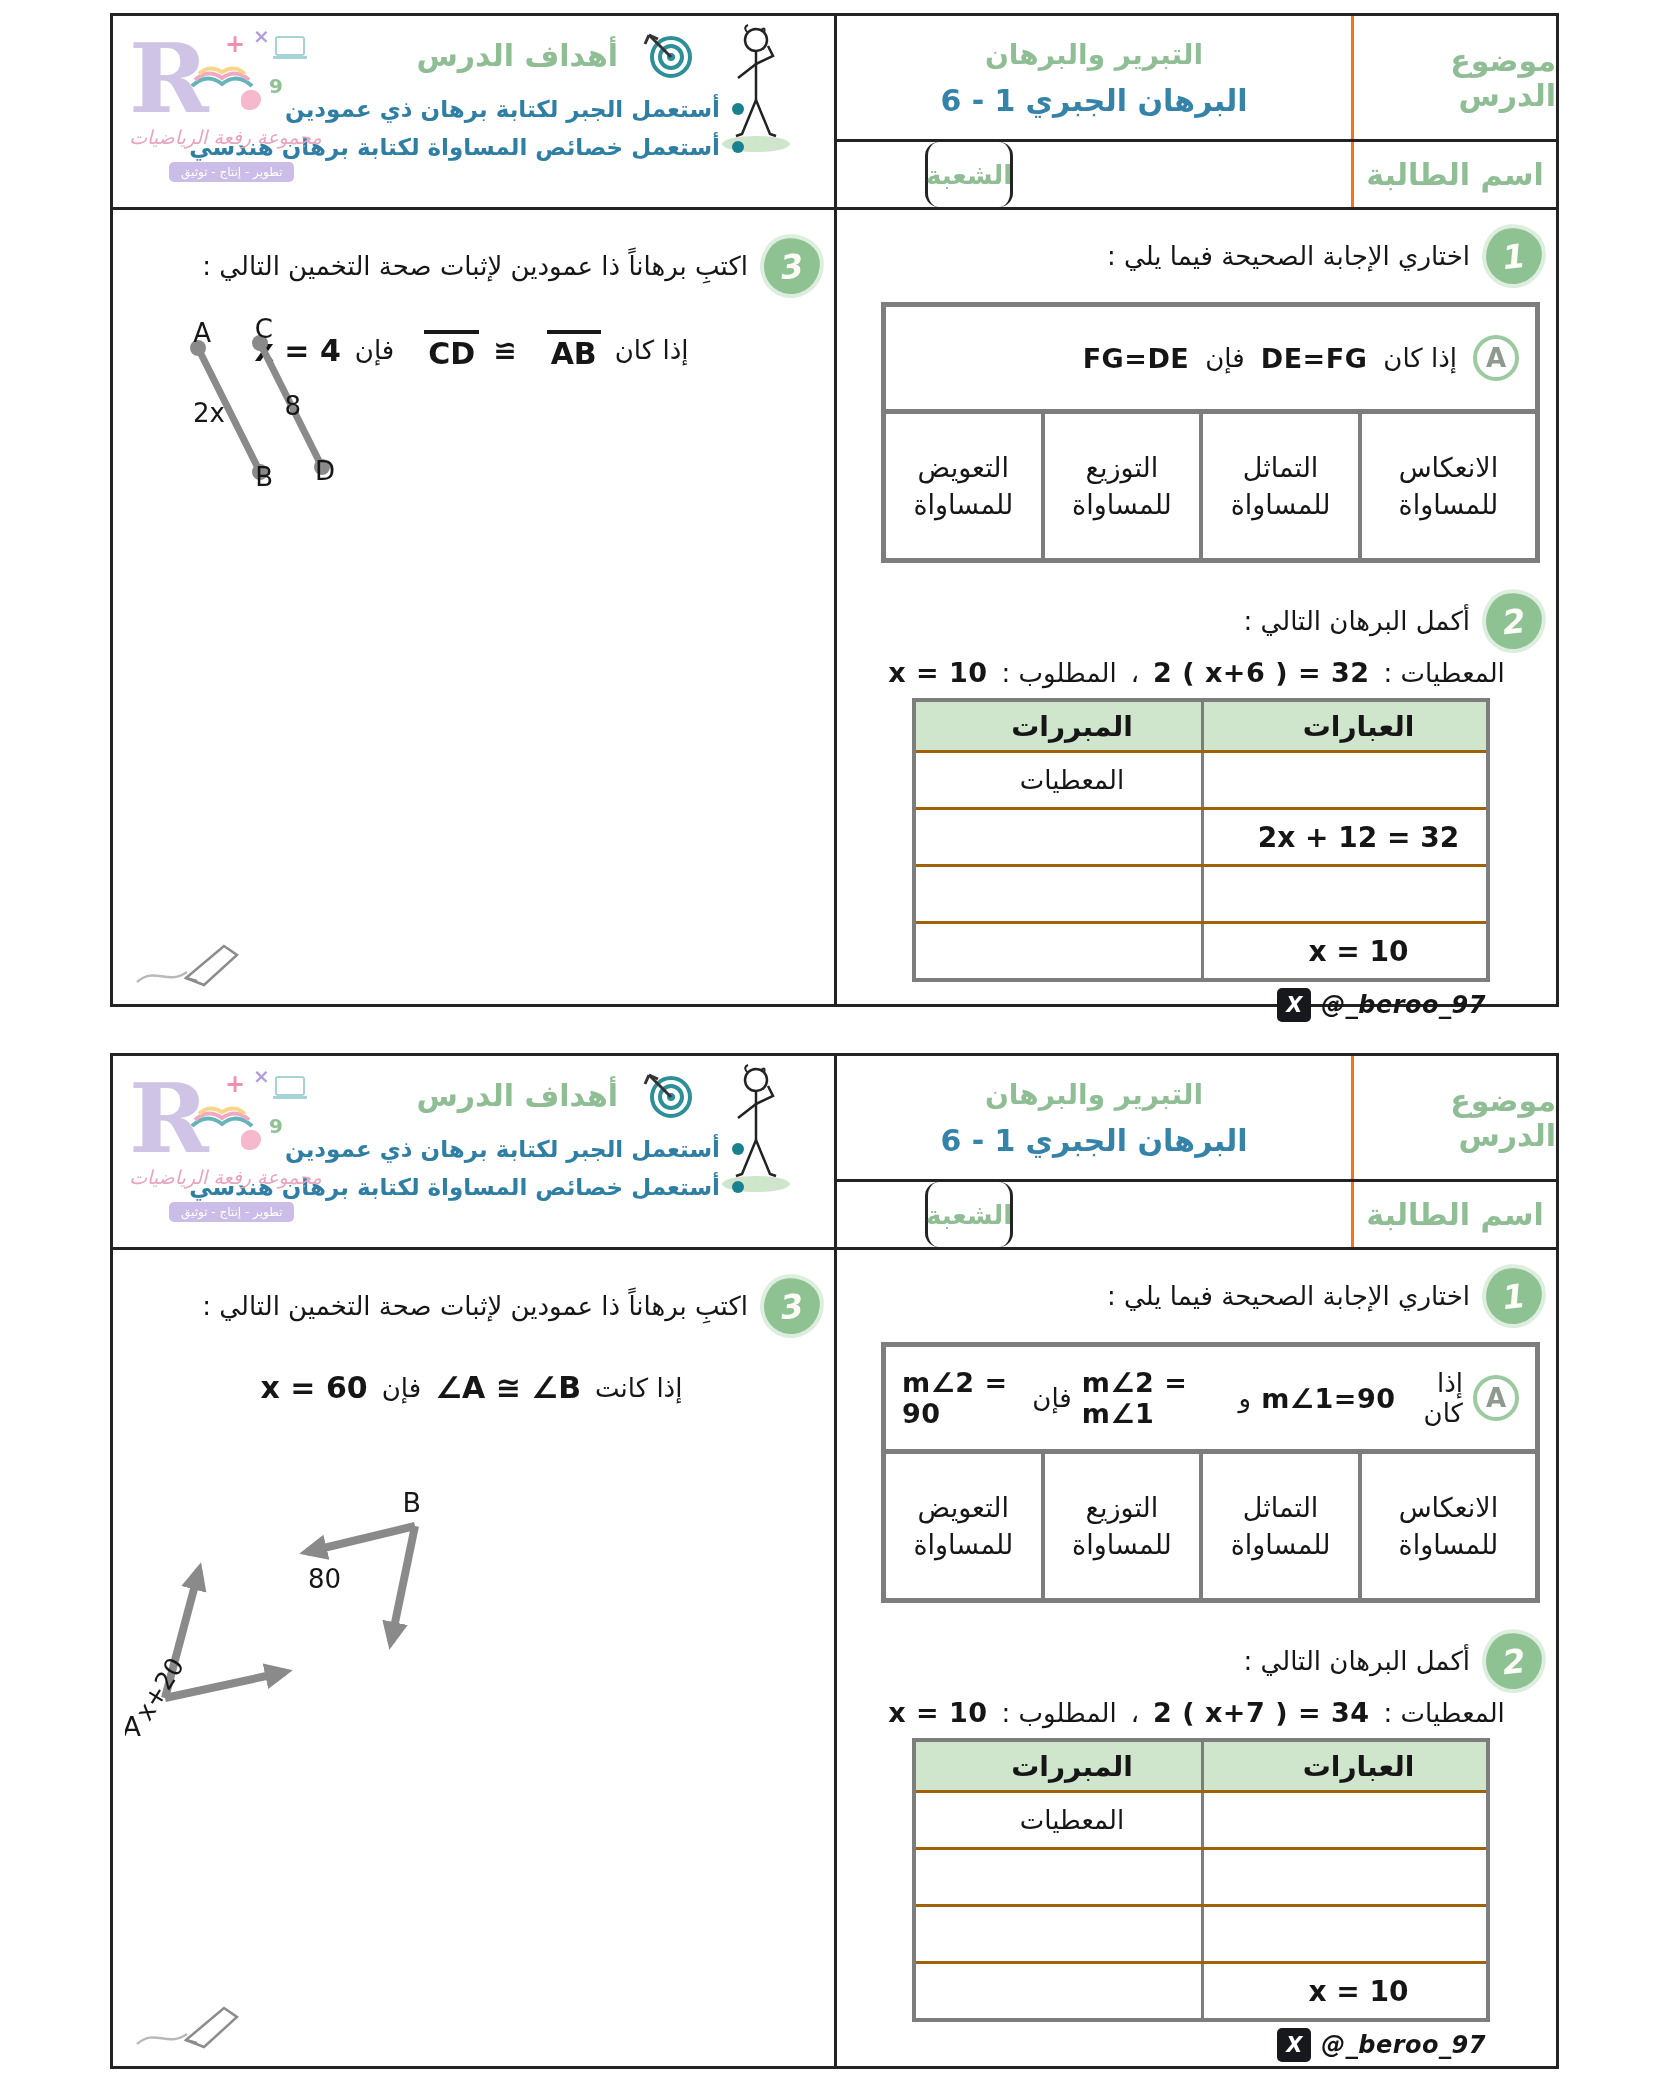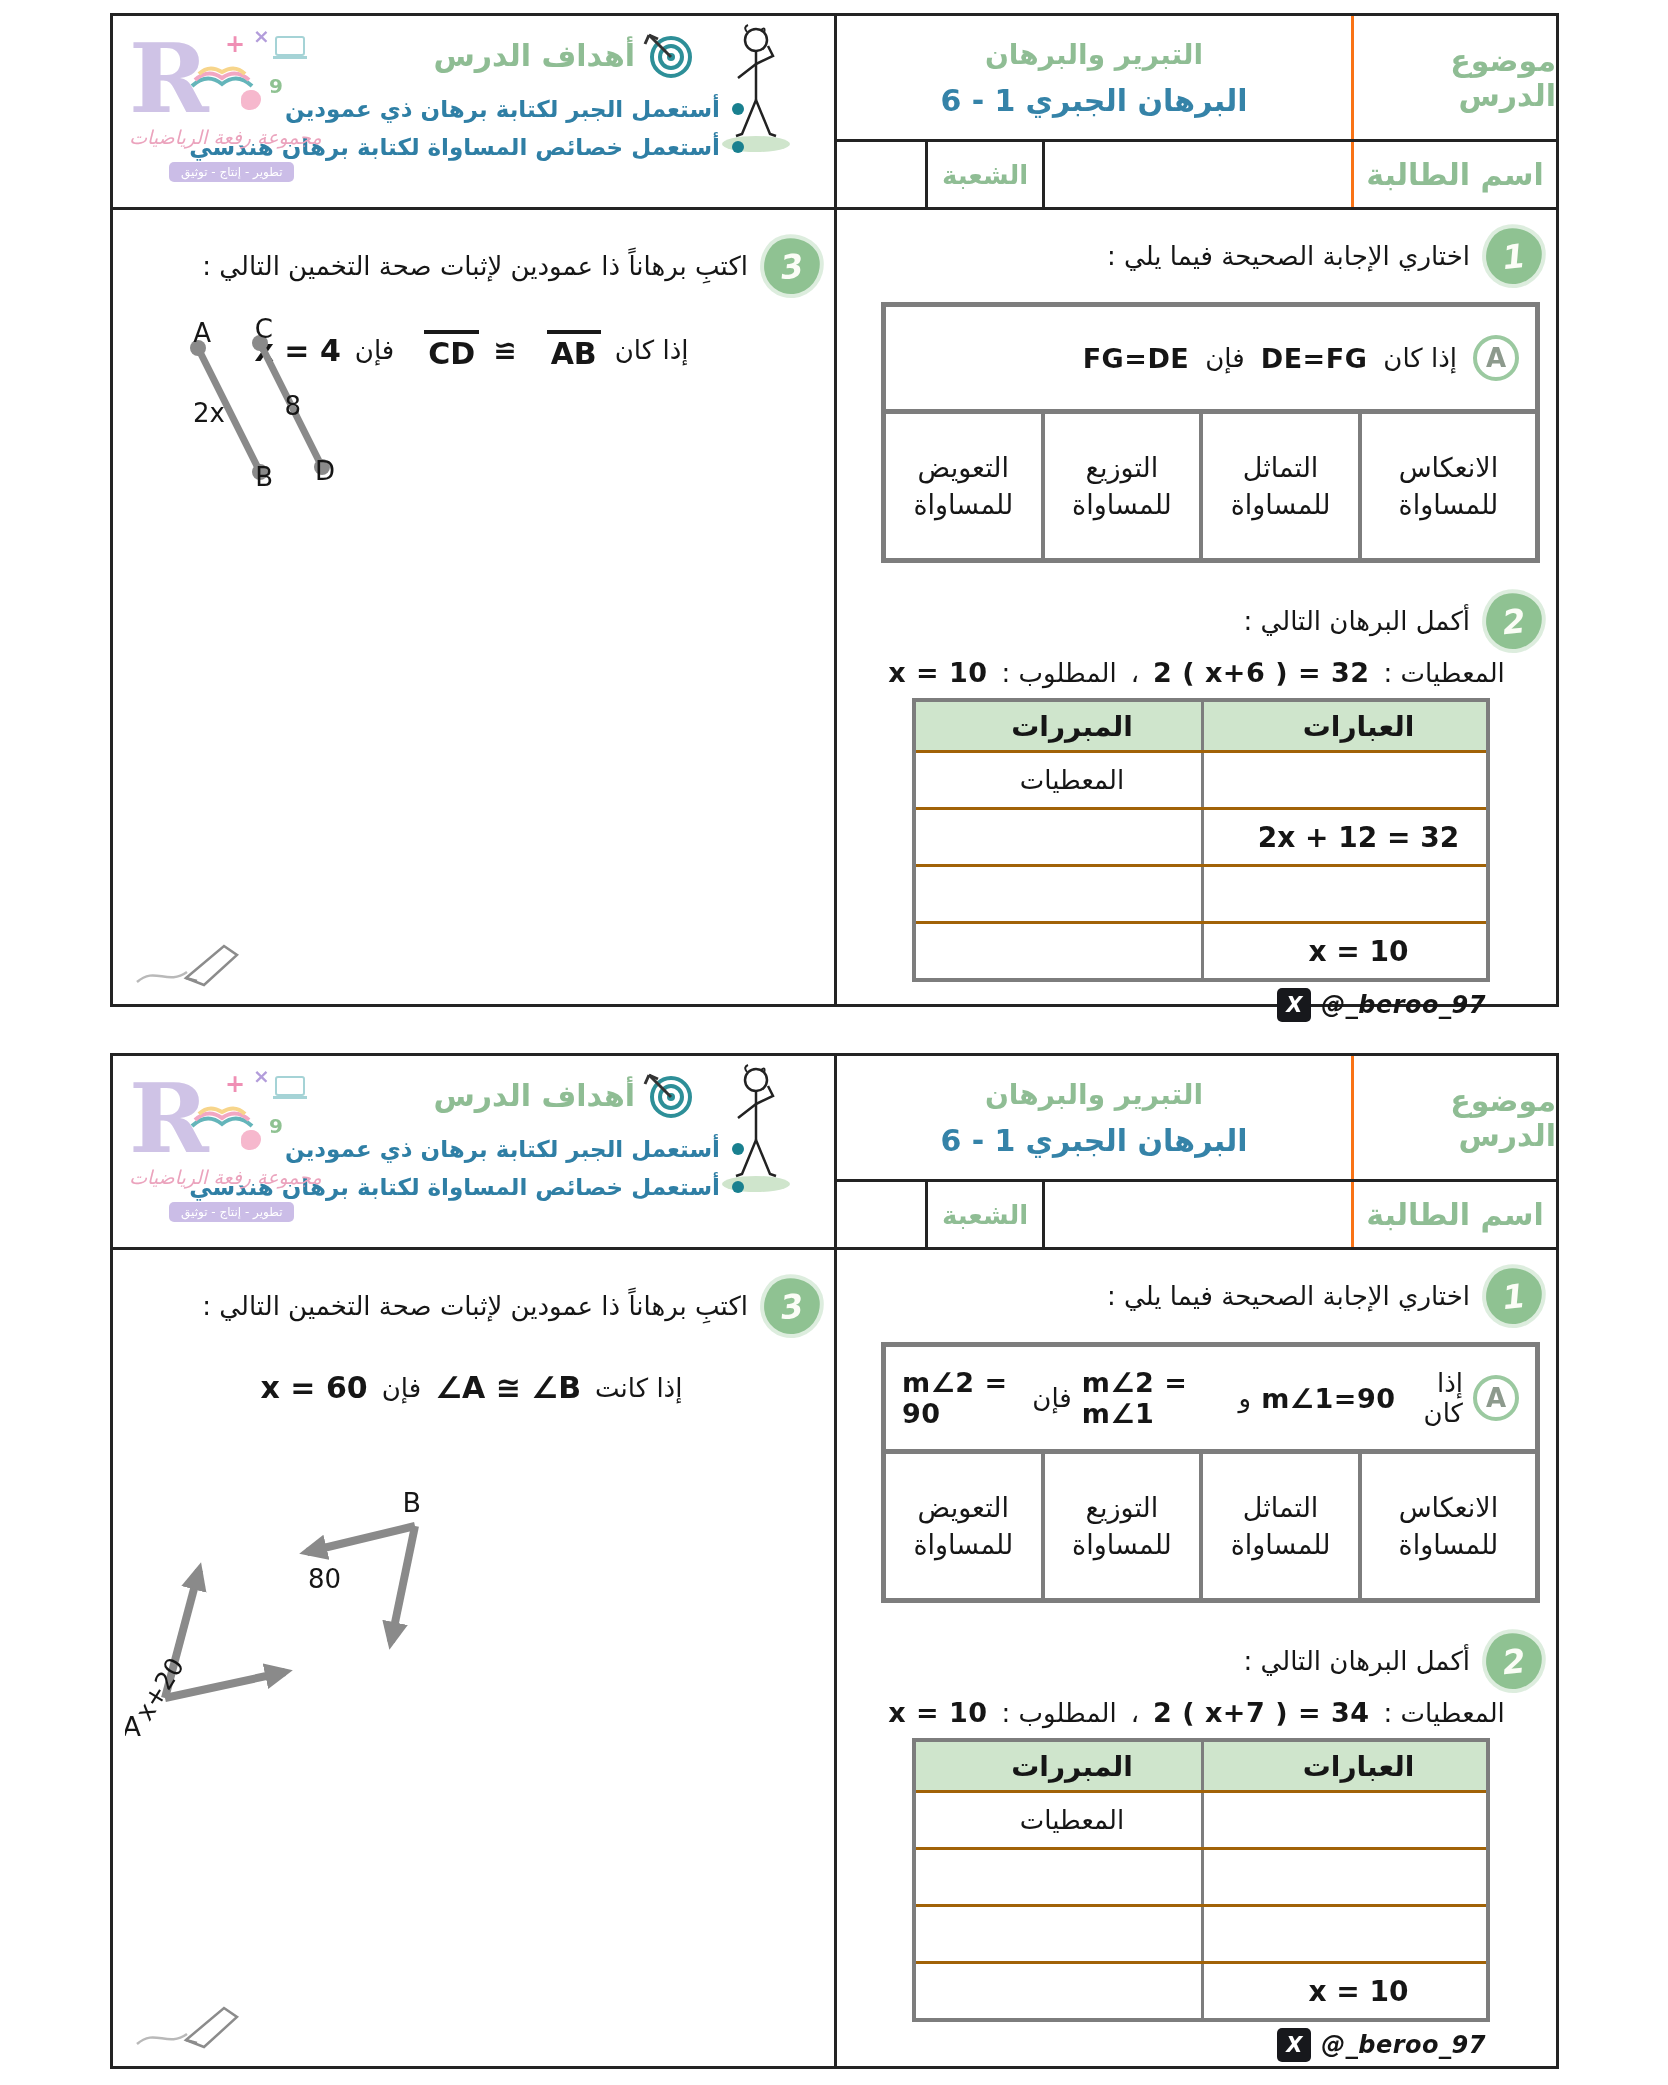--- a/index.html
+++ b/index.html
@@ -23,29 +23,29 @@
   .hdr-label-cell {
     width: 205px; border-left: 3px solid #f97316; display: flex; align-items: center;
     justify-content: center; color: #8fbd94; font-size: 30px; font-weight: bold;
   }
   .hdr-topic-cell { flex: 1; display: flex; flex-direction: column; justify-content: center; align-items: center; gap: 12px; }
   .unit-title { color: #8fbd94; font-size: 28px; font-weight: bold; }
   .lesson-line { display: flex; gap: 10px; align-items: center; color: #3583a8; font-weight: 800; font-size: 30px; }
   .num-ltr { direction: ltr; unicode-bidi: isolate; }
   .name-area { flex: 1; }
   .section-label-cell {
-    width: 120px; border-left: 3px solid #232323; border-right: 3px solid #232323;
+    width: 88px; border-left: 3px solid #232323; border-right: 3px solid #232323;
     display: flex; align-items: center; justify-content: center;
-    color: #8fbd94; font-size: 26px; font-weight: bold;
+    color: #8fbd94; font-size: 26px; font-weight: bold; border-radius: 14px;
   }
   .section-input-cell { width: 88px; }
 
   
   .hdr-objectives { flex: 1; position: relative; }
-  .obj-title { position: absolute; right: 199px; top: 22px; color: #8fbd94; font-size: 30px; font-weight: bold; }
+  .obj-title { position: absolute; right: 216px; top: 22px; color: #8fbd94; font-size: 30px; font-weight: bold; }
   .obj-list { position: absolute; right: 90px; top: 80px; display: flex; flex-direction: column; gap: 12px; }
   .obj-item { display: flex; align-items: center; gap: 12px; }
   .obj-dot { width: 12px; height: 12px; border-radius: 50%; background: #19808f; flex: 0 0 auto; }
   .obj-text { color: #2f7fa5; font-weight: bold; font-size: 23px; white-space: nowrap; }
   .target-svg { position: absolute; right: 138px; top: 12px; }
   .figure-svg { position: absolute; right: 40px; top: 6px; }
 
   
   .logo { position: absolute; left: 10px; top: 4px; width: 210px; height: 186px; direction: ltr; }
   .logo-r { position: absolute; left: 6px; top: 2px; font-family: "DejaVu Serif", serif; font-size: 96px; font-weight: bold; color: #cfc3e6; }

